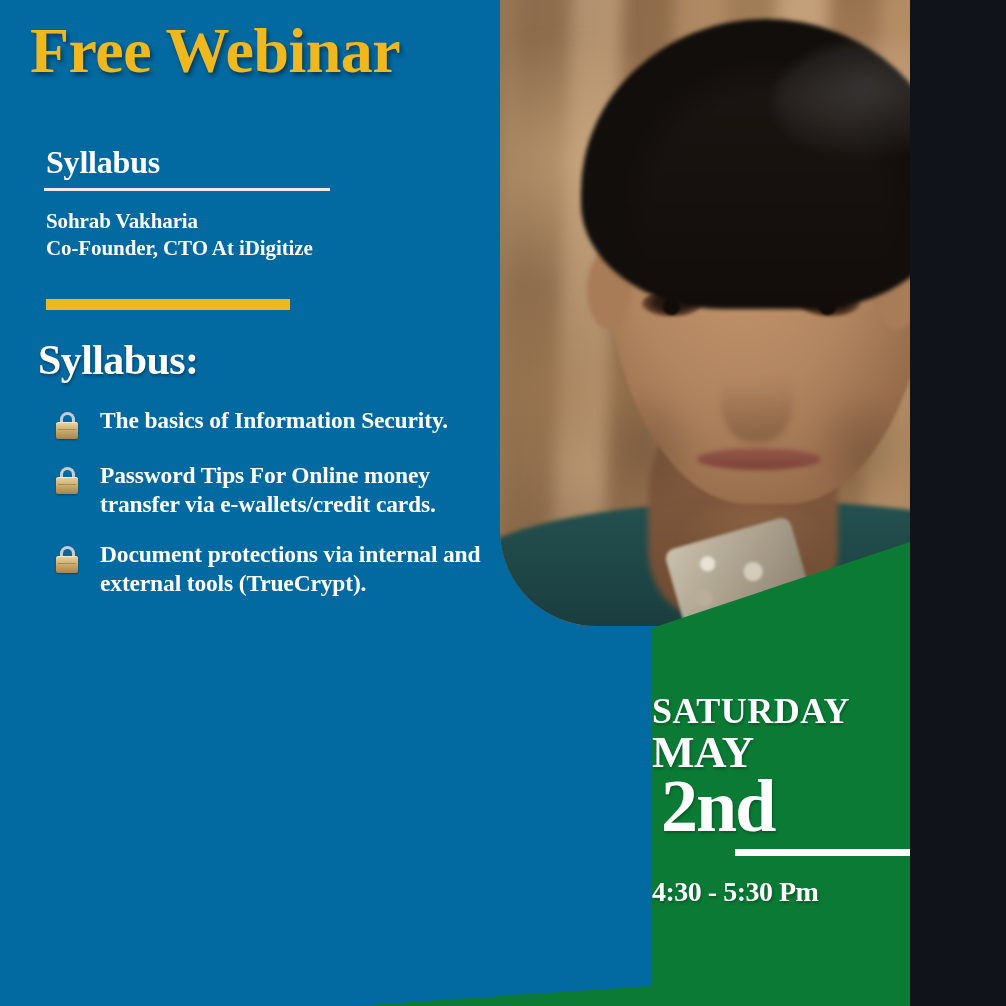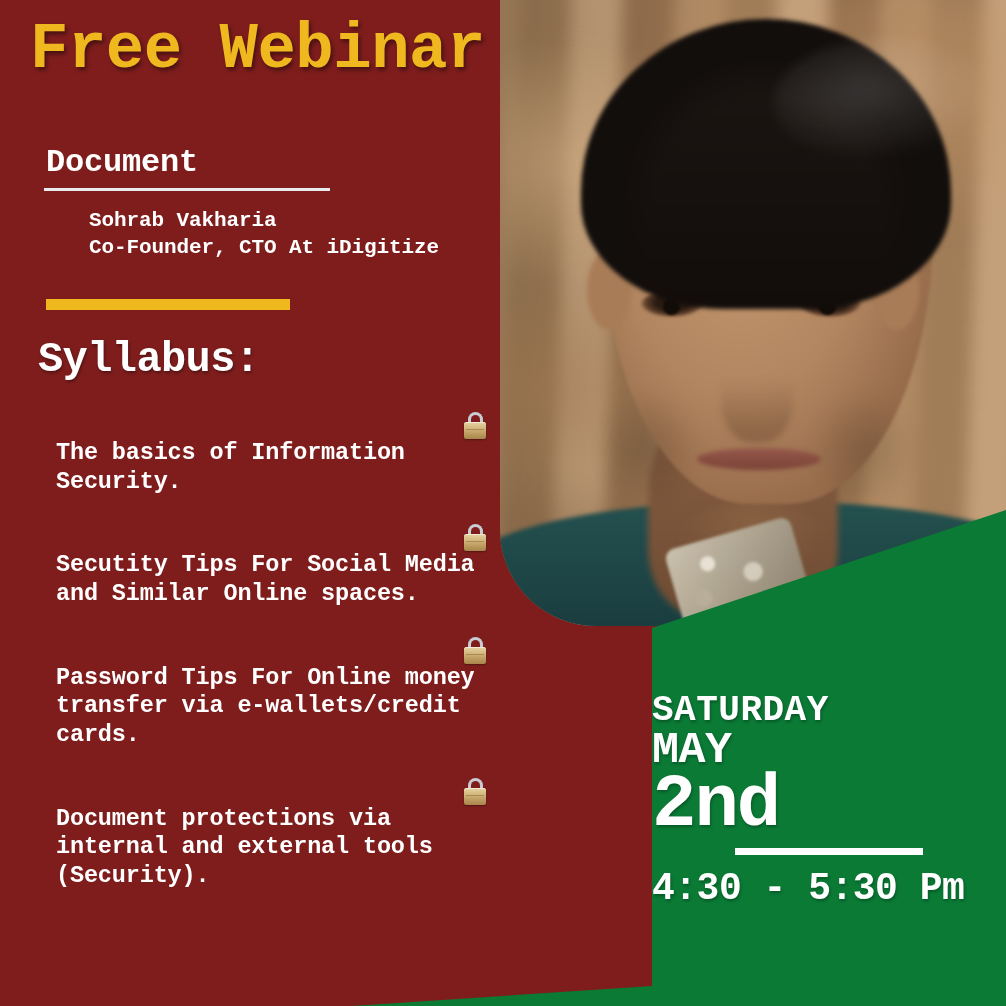--- a/index.html
+++ b/index.html
@@ -1,23 +1,23 @@
 <!DOCTYPE html>
 <html><head>
 <meta charset="utf-8">
 <style>
   html,body{margin:0;padding:0;background:#11131a;}
   *{box-sizing:border-box;}
 
   #poster{
     position:relative;
-    width:1006px;height:1006px;
+    width:910px;height:1006px;
     overflow:hidden;
-    background:#7f1d1d;
-    font-family:Liberation Mono, monospace;
+    background:#0369a1;
+    font-family:Liberation Serif, serif;
     -webkit-font-smoothing:antialiased;
   }
 
   
   .photo{
     position:absolute;
     left:500px;top:0;width:506px;height:626px;
     overflow:hidden;
     border-bottom-left-radius:96px;
   }
@@ -162,42 +162,41 @@
     font-size:32px;font-weight:bold;color:#ffffff;
     letter-spacing:-.2px;
   }
   .speaker-rule{
     position:absolute;left:44px;top:188px;
     width:286px;height:3px;background:#e8ecef;
   }
   .speaker-name{
     position:absolute;left:46px;top:208px;
     font-size:21px;font-weight:bold;color:#ffffff;
-    line-height:1.28;letter-spacing:-.1px;margin-left:43px;
+    line-height:1.28;letter-spacing:-.1px;
   }
   .divider{
     position:absolute;left:46px;top:299px;
     width:244px;height:11px;background:#f0b81f;
   }
   .syllabus{
     position:absolute;left:38px;top:336px;
     font-size:42px;font-weight:bold;color:#ffffff;
     letter-spacing:-.6px;
     text-shadow:1px 2px 3px rgba(0,0,0,.35);
     text-align:right;
   }
 
   .bullets{
     position:absolute;left:56px;top:406px;width:452px;
   }
   .bullet{
     position:relative;
-    display:flex;align-items:flex-end;
+    display:flex;align-items:flex-start;
     margin-bottom:22px;
-    flex-direction:column;
   }
   .bullet .lock{
     flex:0 0 auto;
     width:22px;height:27px;position:relative;
     margin-top:6px;margin-right:22px;
   }
   .lock .shackle{
     position:absolute;left:50%;top:0;
     width:15px;height:15px;margin-left:-7.5px;
     border:3px solid #c9ccd2;
@@ -237,27 +236,28 @@
   }
   .d-month{
     font-size:45px;font-weight:bold;line-height:.98;margin-top:-2px;
     letter-spacing:-.5px;
     text-shadow:1px 2px 3px rgba(0,0,0,.28);
   }
   .d-num{
     font-size:74px;font-weight:bold;line-height:.98;margin-top:-4px;
     letter-spacing:-2px;
     text-shadow:1px 2px 3px rgba(0,0,0,.28);
+    padding-left:9px;
   }
   .d-rule{
     width:188px;height:7px;background:#ffffff;
     margin:6px auto 0 auto;
   }
   .d-time{
-    font-size:38px;font-weight:bold;margin-top:12px;
+    font-size:28px;font-weight:bold;margin-top:20px;
     letter-spacing:-.5px;
     text-shadow:1px 2px 3px rgba(0,0,0,.28);
   }
 </style>
 </head>
 <body>
 
 <div id="poster">
 
   <div class="photo">
@@ -279,21 +279,21 @@
     <div class="eye r"></div>
     <div class="pupil l"></div>
     <div class="pupil r"></div>
     <div class="hair"></div>
     <div class="hair-sheen"></div>
     <div class="collar"></div>
   </div>
 
   <div class="title">Free Webinar</div>
 
-  <div class="speaker-label">Document</div>
+  <div class="speaker-label">Syllabus</div>
   <div class="speaker-rule"></div>
   <div class="speaker-name">
     <div>Sohrab Vakharia</div>
     <div>Co-Founder, CTO At iDigitize</div>
   </div>
 
   <div class="divider"></div>
 
   <div class="syllabus">Syllabus:</div>
 
@@ -303,35 +303,28 @@
           <span class="shackle"></span>
           <span class="body"></span>
         </span>
       <span class="txt">The basics of Information Security.</span>
     </div>
     <div class="bullet">
       <span class="lock">
           <span class="shackle"></span>
           <span class="body"></span>
         </span>
-      <span class="txt">Secutity Tips For Social Media and Similar Online spaces.</span>
-    </div>
-    <div class="bullet">
-      <span class="lock">
-          <span class="shackle"></span>
-          <span class="body"></span>
-        </span>
       <span class="txt">Password Tips For Online money transfer via e-wallets/credit cards.</span>
     </div>
     <div class="bullet">
       <span class="lock">
           <span class="shackle"></span>
           <span class="body"></span>
         </span>
-      <span class="txt">Document protections via internal and external tools (Security).</span>
+      <span class="txt">Document protections via internal and external tools (TrueCrypt).</span>
     </div>
   </div>
 
   <div class="green-panel">
     <svg width="1006" height="1006" viewBox="0 0 1006 1006" aria-hidden="true">
       <polygon points="652,628 1006,510 1006,1006 352,1006 652,986" fill="#0a7a35"></polygon>
     </svg>
   </div>
 
   <div class="date-block">

